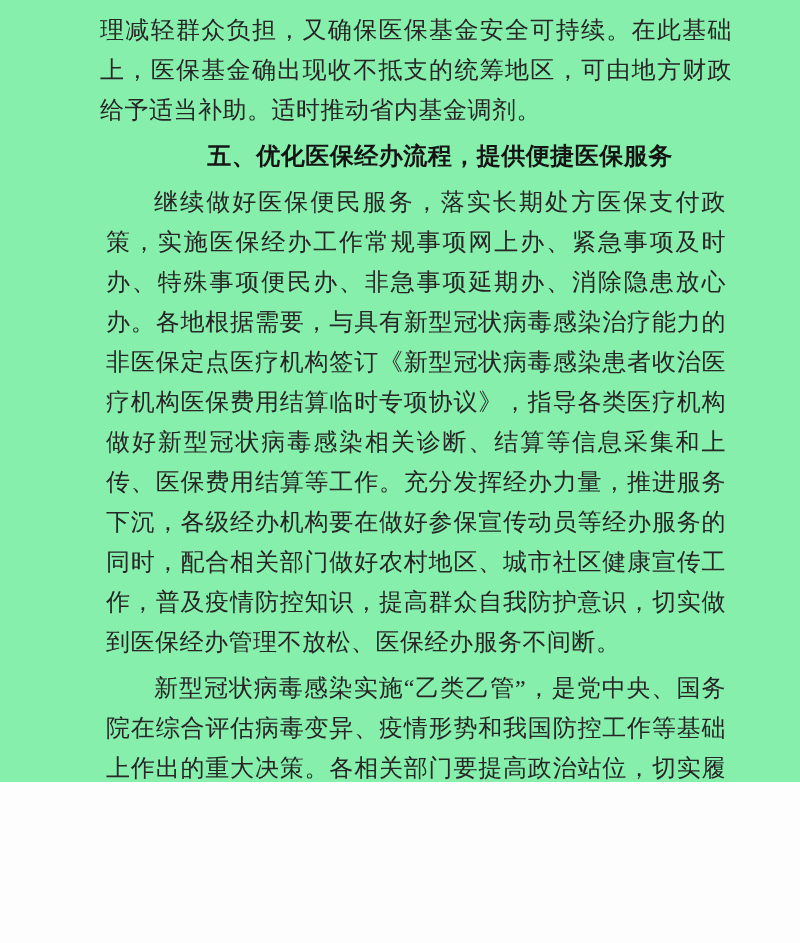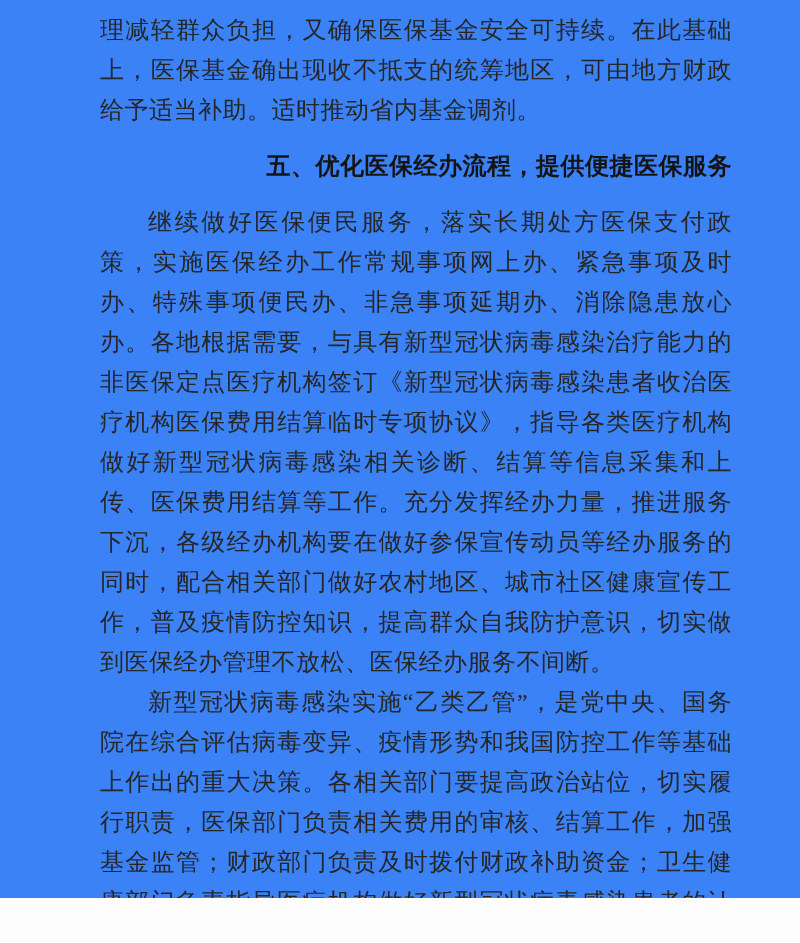--- a/index.html
+++ b/index.html
@@ -3,56 +3,56 @@
 <meta charset="utf-8">
 <style>
   html, body {
     margin: 0;
     padding: 0;
     background: #fdfdfd;
   }
   .page {
     position: relative;
     width: 800px;
-    height: 898px;
-    background: #3b82f6;
+    height: 782px;
+    background: #86efac;
     overflow: hidden;
     font-family: "Liberation Serif", "DejaVu Serif", serif;
     color: #262626;
   }
   .text-block {
     position: absolute;
     left: 100px;
     top: 10px;
     width: 632px;
     font-size: 24px;
     line-height: 40px;
     text-align: justify;
     text-justify: inter-character;
   }
   .para {
-    margin: 0;
+    margin: 6px;
     text-indent: 2em;
     letter-spacing: 0.5px;
   }
   .para-continuation {
     margin: 0;
     text-indent: 0;
     letter-spacing: 0.5px;
   }
   .section-heading {
-    margin: 16px 0;
+    margin: 6px 0;
     font-size: 24px;
     line-height: 40px;
     text-indent: 2em;
     font-weight: 700;
     letter-spacing: 0.5px;
     color: #141414;
     font-family: "Liberation Sans", "DejaVu Sans", sans-serif;
-    text-align: right;
+    text-align: center;
   }
   .page-number {
     position: absolute;
     left: 116px;
     top: 898px;
     font-size: 19px;
     letter-spacing: 3px;
     color: #3a3a3a;
     font-family: "Liberation Serif", "DejaVu Serif", serif;
   }

